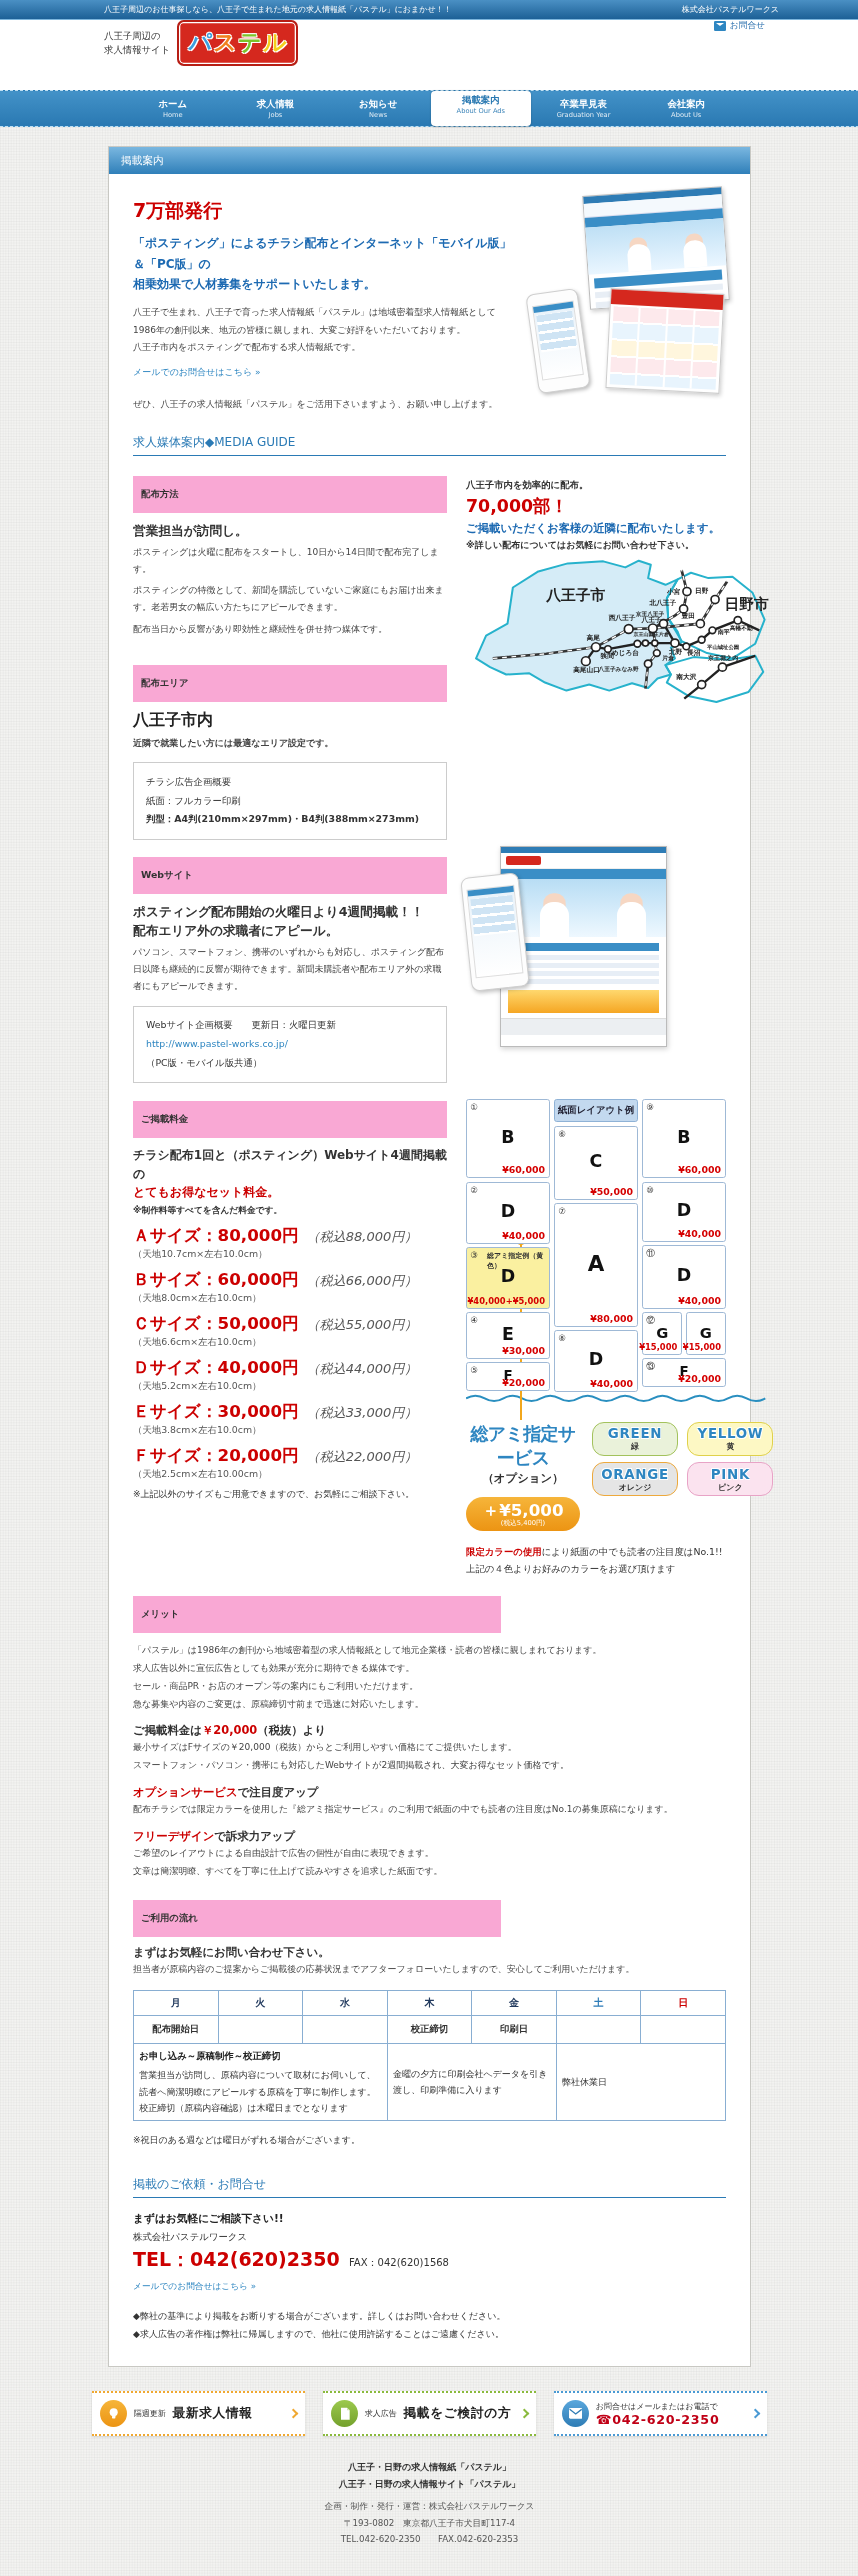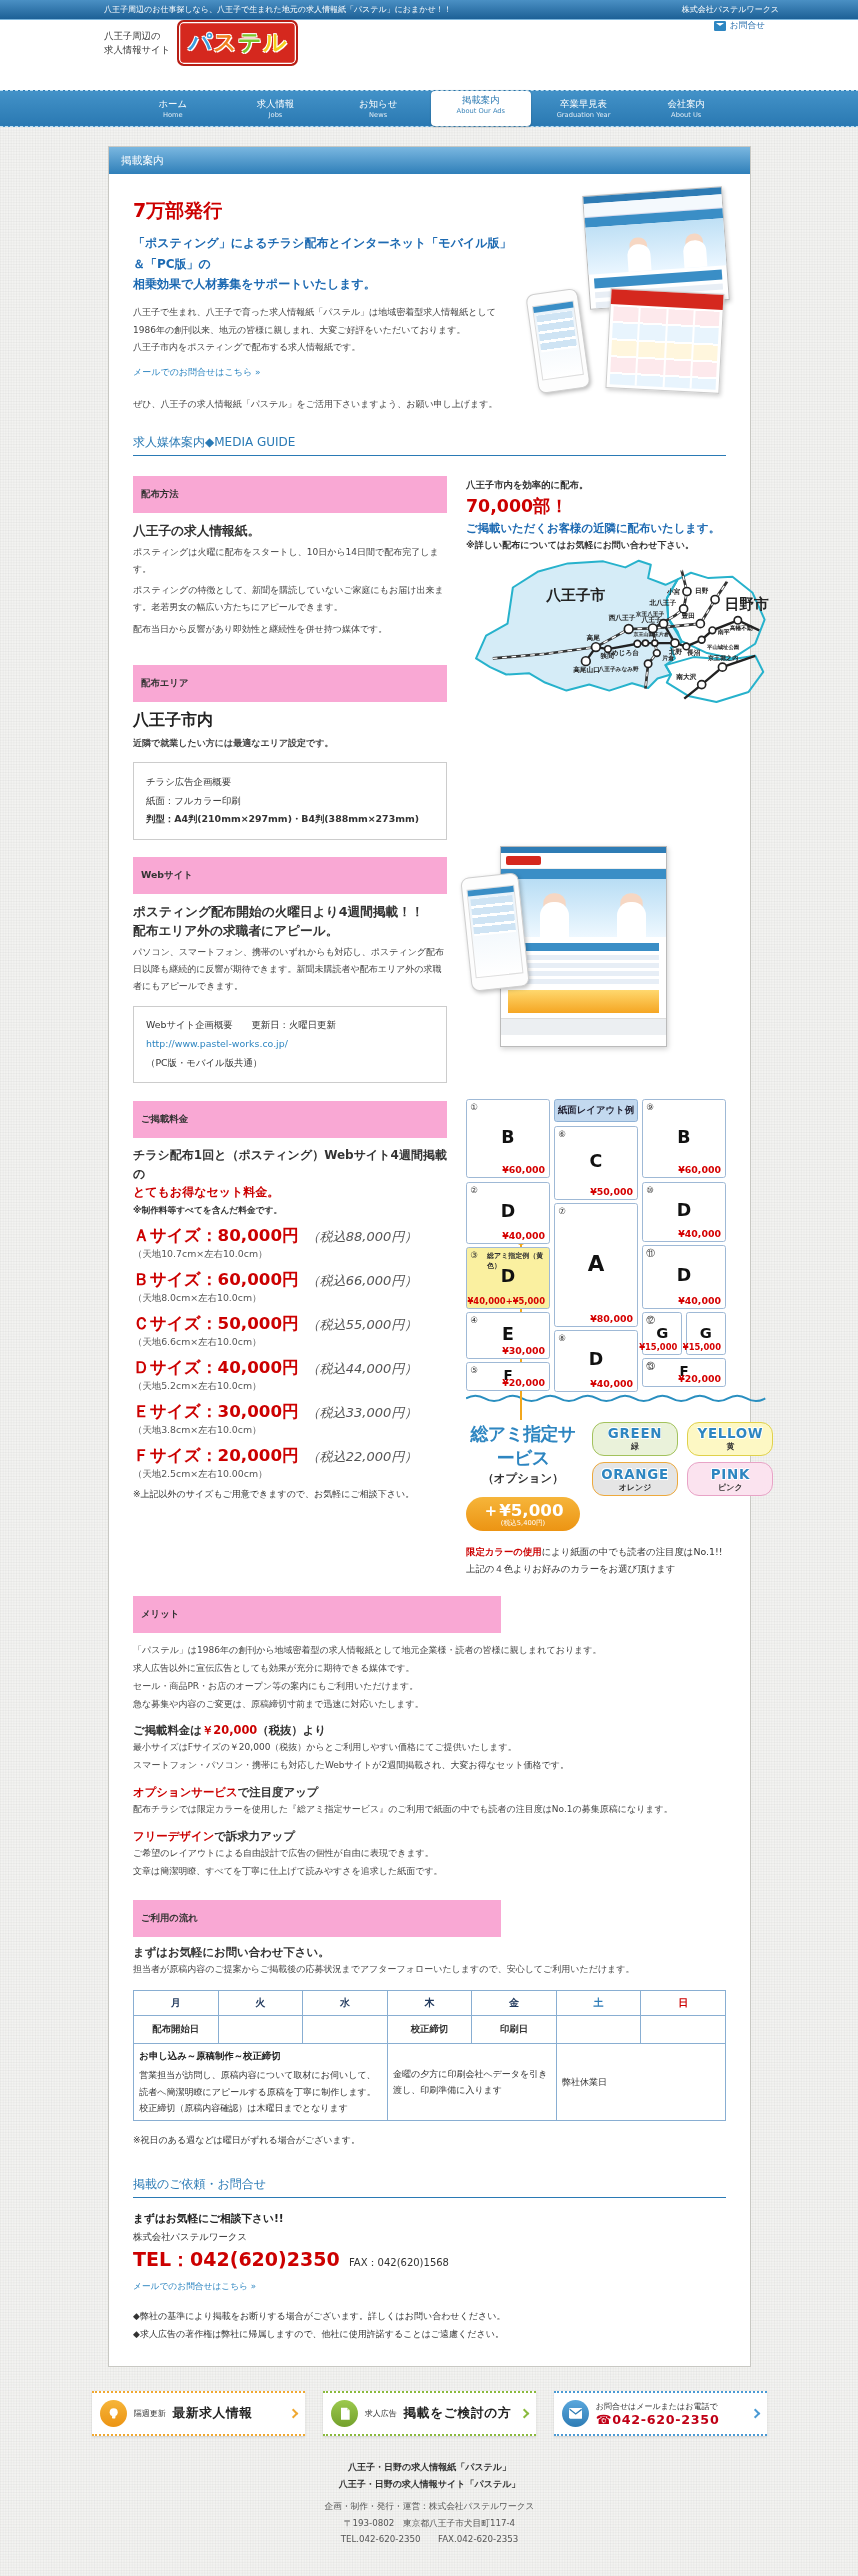--- a/index.html
+++ b/index.html
@@ -31,21 +31,21 @@
   .mailchip { width:11.4px; height:9.4px; background:#2e86c1; border-radius:1.3px; position:relative; display:inline-block; }
   .mailchip::after { content:""; position:absolute; left:1.3px; top:1.3px; border:4.3px solid transparent; border-top:3.3px solid #fff; }
 
   
   .nav {
     height:37px; background:linear-gradient(#4392c8,#2a79b2);
     border-top:1.3px dashed #bfe0f3; border-bottom:1.3px dashed #bfe0f3;
     display:flex; justify-content:center; align-items:center; gap:2.7px;
   }
   .nav-item { width:100px; text-align:center; color:#fff; cursor:pointer; padding:3.3px 0 2.7px; }
-  .nav-jp { font-size:9.4px; }
+  .nav-jp { font-size:9.4px;font-weight:bold; }
   .nav-en { font-size:6.7px; opacity:.85; }
   .nav-item.active { background:#fff; border-radius:4px; color:#2a79b2; height:35px; box-shadow:0 0.7px 2px rgba(0,0,0,.25); }
   .nav-item.active .nav-en { color:#2a79b2; opacity:.9; }
 
   
   .content-bg {
     background-color:#f3f3f1;
     background-image:linear-gradient(rgba(0,0,0,.03) 0.7px,transparent 0.7px),linear-gradient(90deg,rgba(0,0,0,.03) 0.7px,transparent 0.7px);
     background-size:2.7px 2.7px;
     padding:19px 0 31px;
@@ -308,21 +308,21 @@
               <div class="pp-screen"></div>
             </div>
           </div>
         </div>
 
         <div class="blue-heading">求人媒体案内◆MEDIA GUIDE</div>
 
         <div class="cols">
           <div class="col-l">
             <div class="gray-h">配布方法</div>
-            <div class="sub-bold">八王子の求人情報紙。</div>
+            <div class="sub-bold">営業担当が訪問し。</div>
             <div class="body-p">ポスティングは火曜に配布をスタートし、10日から14日間で配布完了します。</div>
             <div class="body-p">ポスティングの特徴として、新聞を購読していないご家庭にもお届け出来ます。老若男女の幅広い方たちにアピールできます。</div>
             <div class="body-p">配布当日から反響があり即効性と継続性を併せ持つ媒体です。</div>
 
             <div class="gray-h" style="margin-top:27px;">配布エリア</div>
             <div class="area-title">八王子市内</div>
             <div class="body-p bold-line">近隣で就業したい方には最適なエリア設定です。</div>
             <div class="outline-box">
               <div>チラシ広告企画概要</div>
               <div>紙面：フルカラー印刷</div>

